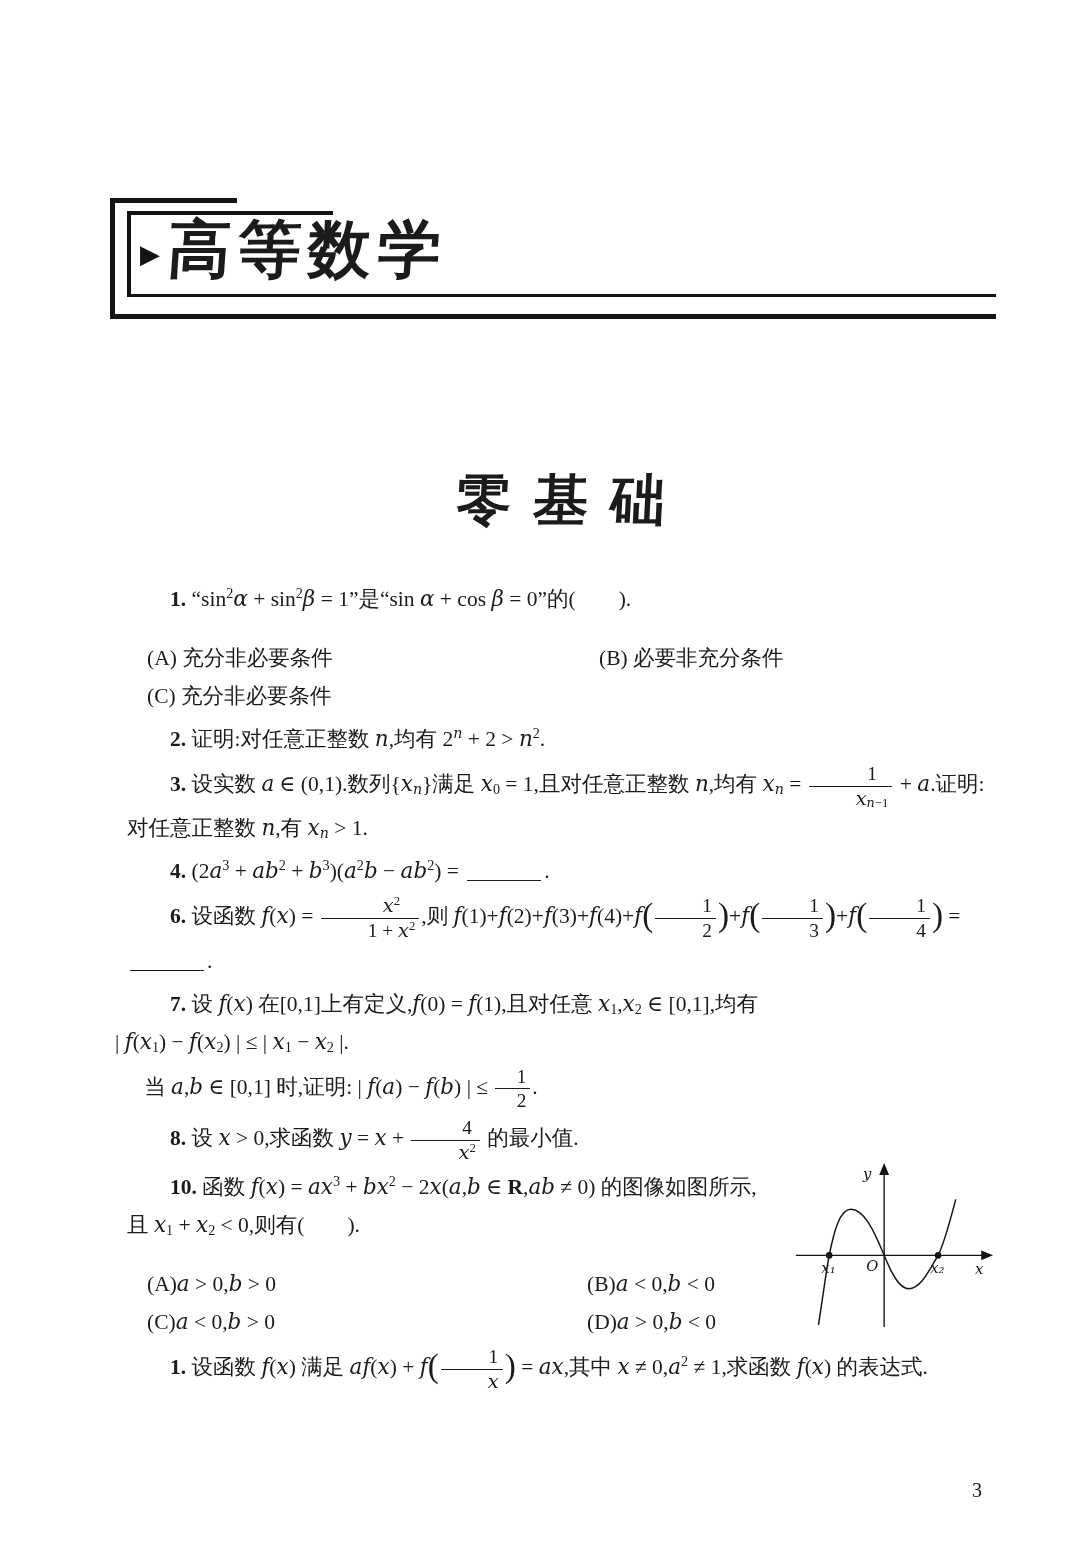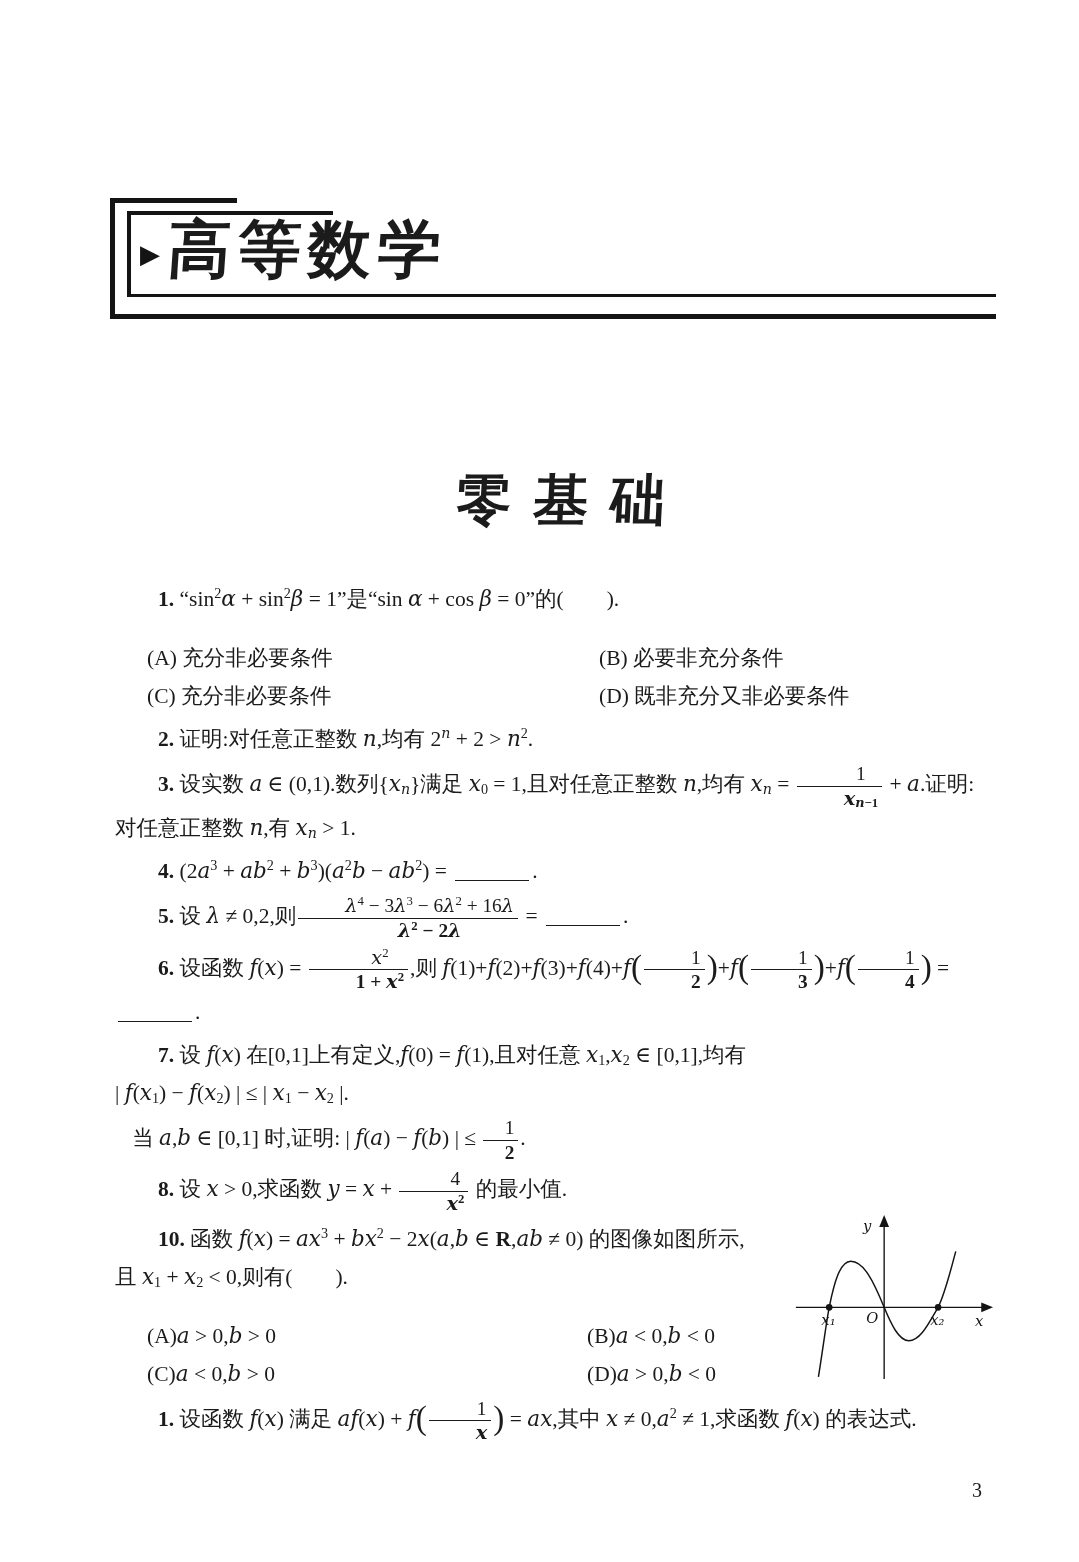--- a/index.html
+++ b/index.html
@@ -31,36 +31,36 @@
   .content{
     position:absolute;left:115px;top:452px;width:880px;
     font-size:21.5px;line-height:38px;
   }
   .sec-title{
     text-align:center;font-size:55px;font-weight:900;line-height:70px;
     letter-spacing:22px;text-indent:34px;
     margin:14px 0 44px 0;
     transform:skewX(-3deg);
   }
-  .prob{margin:5px 0 0 0;text-indent:2em;}
+  .prob{margin:5px 0 0 12px;text-indent:2em;}
   .ind1{text-indent:0.8em;}
   .ceq{text-align:left;text-indent:0;margin:0;}
   .opts{
     display:grid;grid-template-columns:452px 1fr;
     padding-left:32px;margin-top:21px;line-height:38px;
   }
   i{font-family:"DejaVu Serif",serif;font-style:italic;}
   b{font-weight:bold;}
   sup,sub{font-size:0.66em;line-height:0;}
   sup{vertical-align:0.55em;}
   sub{vertical-align:-0.2em;}
   .f{display:inline-block;vertical-align:middle;text-align:center;
      line-height:1.12;font-size:0.9em;padding:0 2px;}
   .f .n{display:block;border-bottom:1.5px solid #1b1b1b;padding:0 4px 1px 4px;}
-  .f .d{display:block;padding:1px 4px 0 4px;font-weight:bold;}
+  .f .d{display:block;padding:1px 4px 0 4px;}
   .bp{font-size:1.55em;font-weight:400;vertical-align:-0.1em;line-height:1;}
   .bl{display:inline-block;width:74px;height:1em;border-bottom:1.6px solid #1b1b1b;
       vertical-align:-3px;margin:0 3px;}
   
   .p10row{display:flex;align-items:flex-start;margin-top:5px;gap:24px;}
   .p10main{flex:1;min-width:0;}
   .fig{width:206px;flex:0 0 206px;margin-left:6px;margin-top:-8px;}
   .fig svg{display:block;}
   .fl{font-family:"DejaVu Serif",serif;font-style:italic;font-size:15px;fill:#141414;}
   
@@ -86,27 +86,25 @@
 
   <div class="content">
 
     <div class="sec-title">零基础</div>
 
     <p class="prob"><b>1.</b> “sin<sup>2</sup><i>α</i> + sin<sup>2</sup><i>β</i> = 1”是“sin <i>α</i> + cos <i>β</i> = 0”的(　　).</p>
     <div class="opts">
       <span>(A) 充分非必要条件</span>
       <span>(B) 必要非充分条件</span>
       <span>(C) 充分非必要条件</span>
-      <span>(D) 既非充分又非必要条件</span>
     </div>
 
     <p class="prob"><b>2.</b> 证明:对任意正整数 <i>n</i>,均有 2<sup><i>n</i></sup> + 2 &gt; <i>n</i><sup>2</sup>.</p>
     <p class="prob"><b>3.</b> 设实数 <i>a</i> ∈ (0,1).数列{<i>x<sub>n</sub></i>}满足 <i>x</i><sub>0</sub> = 1,且对任意正整数 <i>n</i>,均有 <i>x<sub>n</sub></i> = <span class="f"><span class="n">1</span><span class="d"><i>x</i><sub><i>n</i>−1</sub></span></span> + <i>a</i>.证明:对任意正整数 <i>n</i>,有 <i>x<sub>n</sub></i> &gt; 1.</p>
     <p class="prob"><b>4.</b> (2<i>a</i><sup>3</sup> + <i>ab</i><sup>2</sup> + <i>b</i><sup>3</sup>)(<i>a</i><sup>2</sup><i>b</i> − <i>ab</i><sup>2</sup>) = <span class="bl"></span>.</p>
-    <p class="prob"><b>5.</b> 设 <i>λ</i> ≠ 0,2,则<span class="f"><span class="n"><i>λ</i><sup>4</sup> − 3<i>λ</i><sup>3</sup> − 6<i>λ</i><sup>2</sup> + 16<i>λ</i></span><span class="d"><i>λ</i><sup>2</sup> − 2<i>λ</i></span></span> = <span class="bl"></span>.</p>
     <p class="prob"><b>6.</b> 设函数 <i>f</i>(<i>x</i>) = <span class="f"><span class="n"><i>x</i><sup>2</sup></span><span class="d">1 + <i>x</i><sup>2</sup></span></span>,则 <i>f</i>(1)+<i>f</i>(2)+<i>f</i>(3)+<i>f</i>(4)+<i>f</i><span class="bp">(</span><span class="f"><span class="n">1</span><span class="d">2</span></span><span class="bp">)</span>+<i>f</i><span class="bp">(</span><span class="f"><span class="n">1</span><span class="d">3</span></span><span class="bp">)</span>+<i>f</i><span class="bp">(</span><span class="f"><span class="n">1</span><span class="d">4</span></span><span class="bp">)</span> = <span class="bl"></span>.</p>
 
     <p class="prob"><b>7.</b> 设 <i>f</i>(<i>x</i>) 在[0,1]上有定义,<i>f</i>(0) = <i>f</i>(1),且对任意 <i>x</i><sub>1</sub>,<i>x</i><sub>2</sub> ∈ [0,1],均有</p>
     <p class="ceq">| <i>f</i>(<i>x</i><sub>1</sub>) − <i>f</i>(<i>x</i><sub>2</sub>) | ≤ | <i>x</i><sub>1</sub> − <i>x</i><sub>2</sub> |.</p>
     <p class="prob ind1">当 <i>a</i>,<i>b</i> ∈ [0,1] 时,证明: | <i>f</i>(<i>a</i>) − <i>f</i>(<i>b</i>) | ≤ <span class="f"><span class="n">1</span><span class="d">2</span></span>.</p>
 
     <p class="prob"><b>8.</b> 设 <i>x</i> &gt; 0,求函数 <i>y</i> = <i>x</i> + <span class="f"><span class="n">4</span><span class="d"><i>x</i><sup>2</sup></span></span> 的最小值.</p>
 
     <div class="p10row">
       <div class="p10main">

